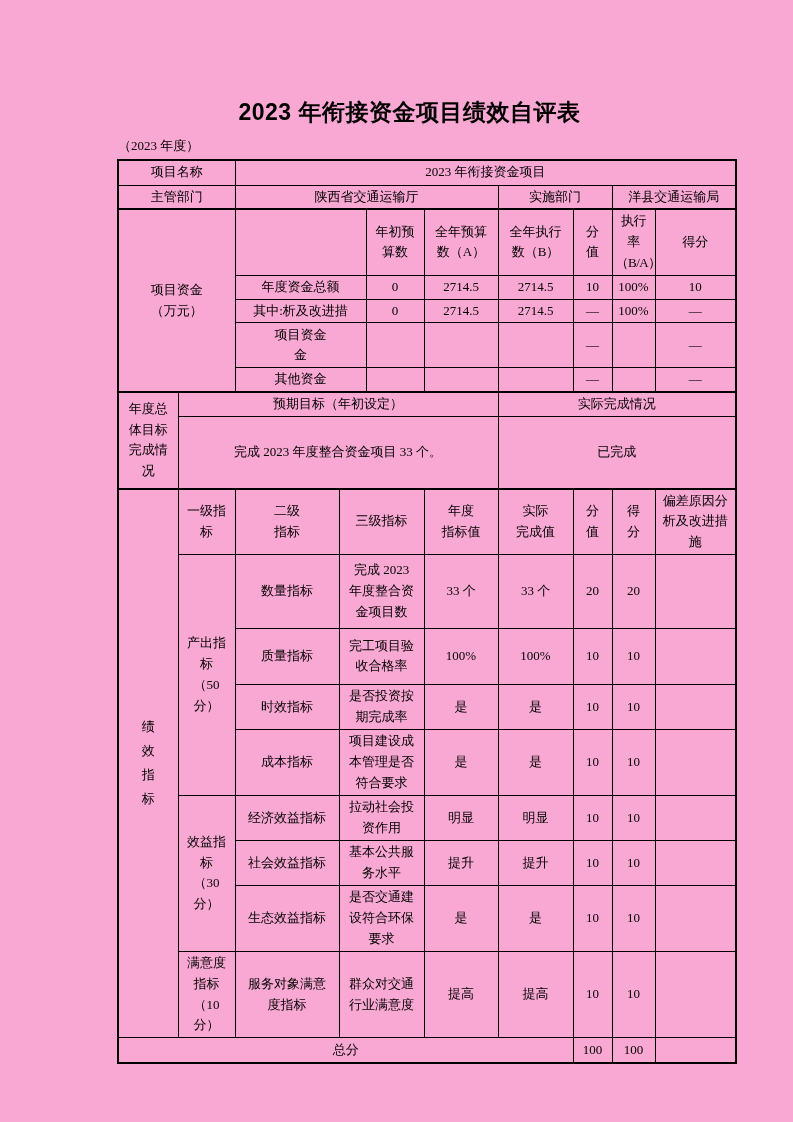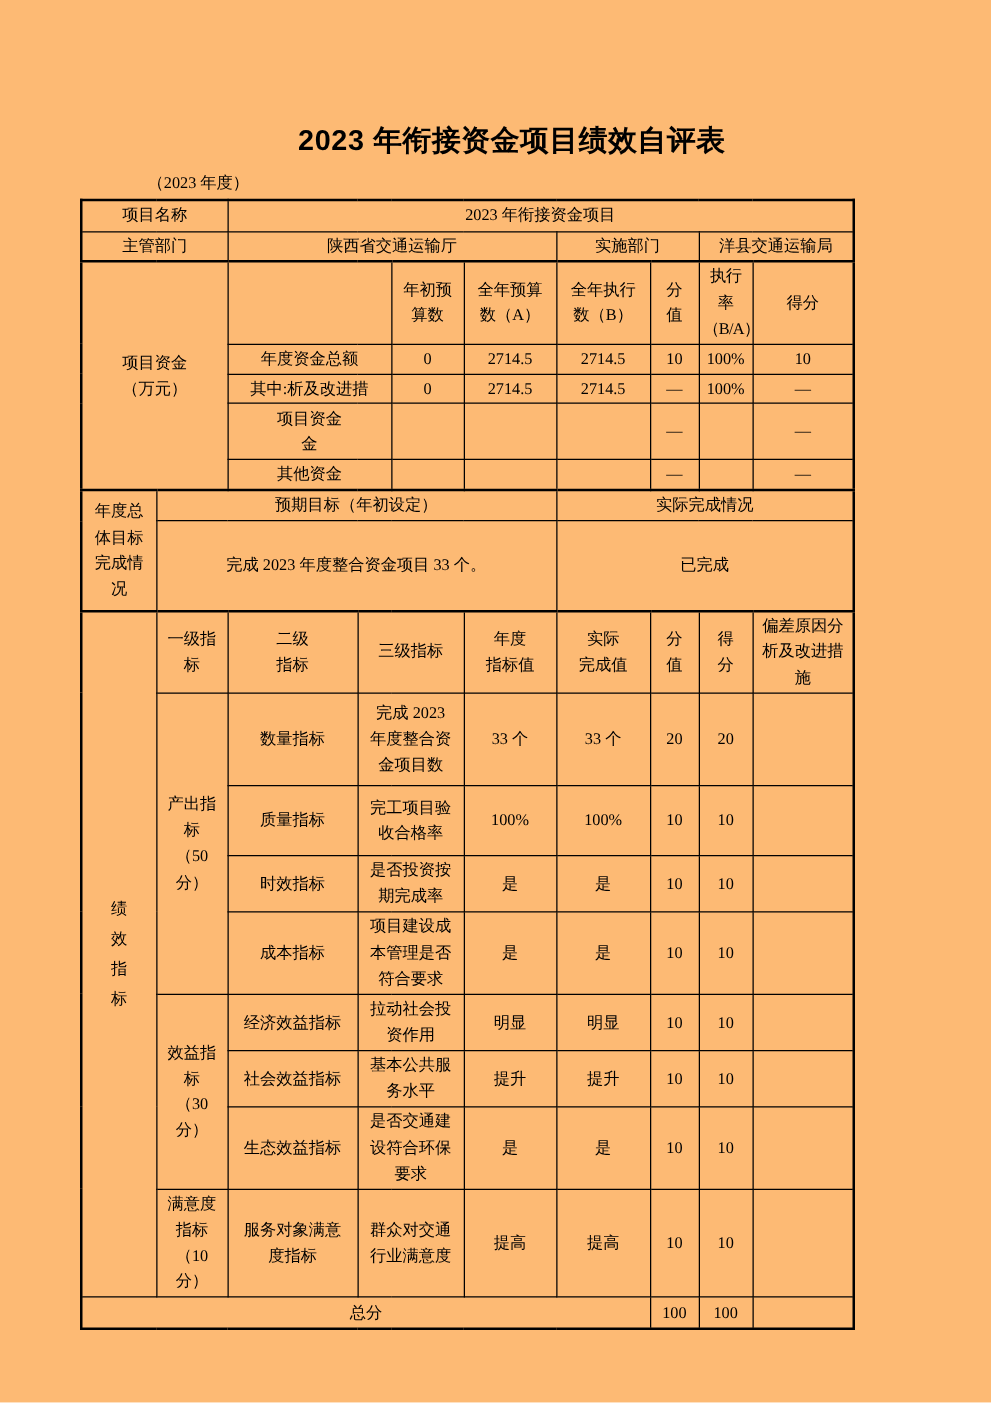--- a/index.html
+++ b/index.html
@@ -1,31 +1,31 @@
 <!DOCTYPE html>
 <html><head>
 <meta charset="utf-8">
 <style>
   html,body{margin:0;padding:0;background:#ffffff;}
   .page{
-    width:793px;height:1122px;background:#fdba74;color:#000;
+    width:793px;height:1122px;background:#f9a8d4;color:#000;
     font-family:"Liberation Serif","DejaVu Serif",serif;
     position:relative;overflow:hidden;
   }
   .doc-title{
     padding-top:97px;padding-left:26px;text-align:center;
     font-family:"Liberation Sans","DejaVu Sans",sans-serif;
     font-weight:700;font-size:23px;line-height:31px;letter-spacing:0.5px;
   }
   .doc-subtitle{
     width:617px;margin:9px 0 0 118px;text-align:left;
     font-size:13px;line-height:17px;
   }
   table.main{
-    margin:5px 0 0 64px;width:618px;
+    margin:5px 0 0 117px;width:618px;
     border-collapse:collapse;table-layout:fixed;
     border:2px solid #000;
     font-size:13px;line-height:1.6;
   }
   table.main td{
     border:1px solid #000;
     text-align:center;vertical-align:middle;
     padding:1px 3px;
     white-space:pre-line;
     overflow:hidden;

